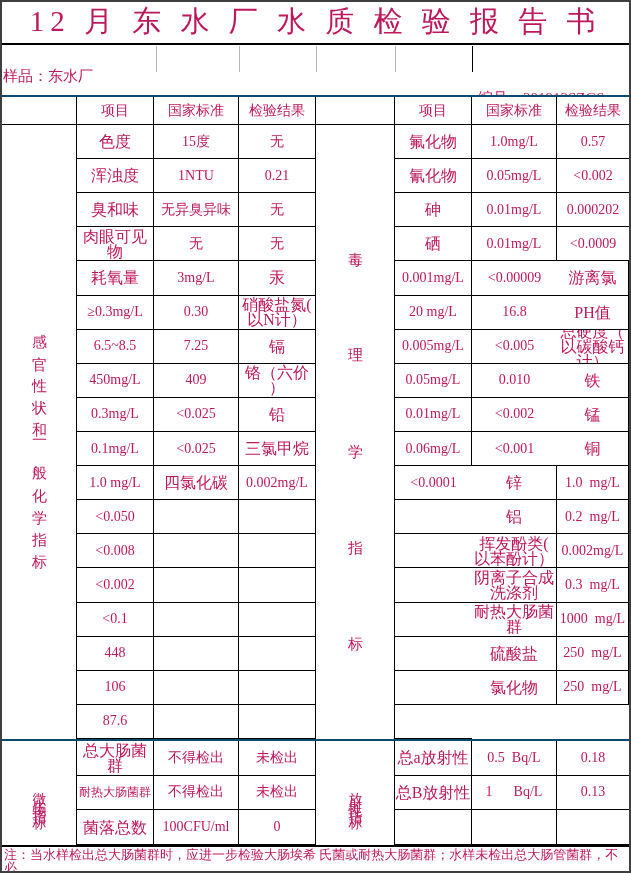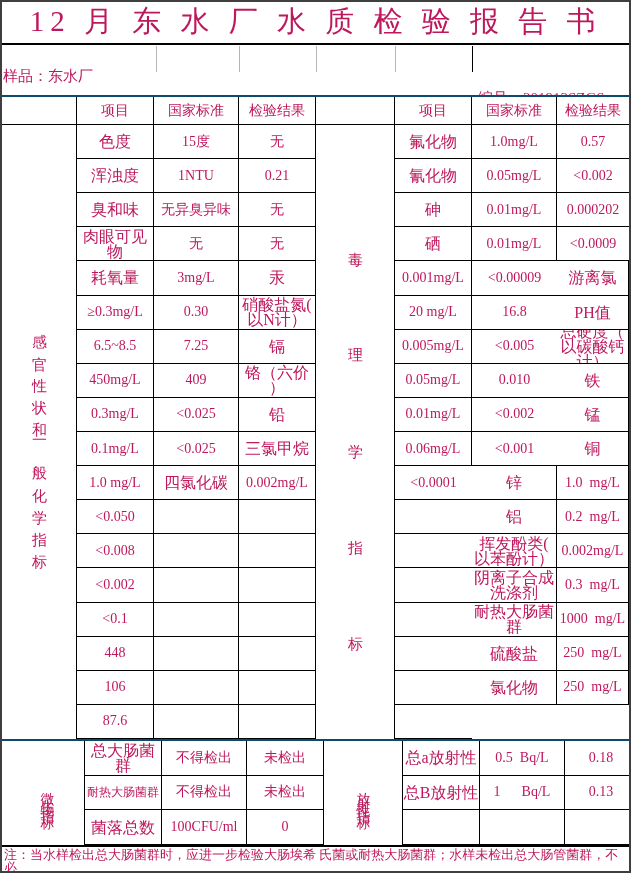--- a/index.html
+++ b/index.html
@@ -14,21 +14,21 @@
 
   #subheader { position:absolute; top:45px; left:0; width:631px; height:50px; }
   .vline { position:absolute; top:1px; width:1px; height:26px; background:#b5b5b5; }
   .vline.dark { background:#000; }
   #sample   { position:absolute; left:3px; bottom:9px; font-size:15px;margin-top:28px; }
   #reportno { position:absolute; left:478px; top:12px; font-size:15px;margin-top:32px; }
 
   #maingrid, #bottomgrid { position:absolute; left:2px; width:627px; border-top:2px solid #0c4a6e;
            display:grid; grid-template-columns:75px 77px 85px 77px 79px 77px 85px 72px; background:#fff; }
   #maingrid   { top:95px;  height:644px; grid-template-rows:28px repeat(18,1fr); }
-  #bottomgrid { top:739px; height:106px; grid-template-rows:repeat(3,1fr);padding-left:8px; }
+  #bottomgrid { top:739px; height:106px; grid-template-rows:repeat(3,1fr); }
 
   .c { border-right:1px solid #000; border-bottom:1px solid #000;
        display:flex; align-items:center; justify-content:center; text-align:center;
        font-size:14px; line-height:16px; white-space:pre-wrap; overflow:hidden; }
   .c.last { border-right:none; }
   .c.item { font-size:16px; line-height:15px; line-break:anywhere; }
   .c.fz12 { font-size:12px; }
 
   .cat { border-right:1px solid #000; display:flex; align-items:center; justify-content:center; overflow:hidden; }
   .cat span { writing-mode:vertical-rl; text-orientation:upright; font-size:15px; }

